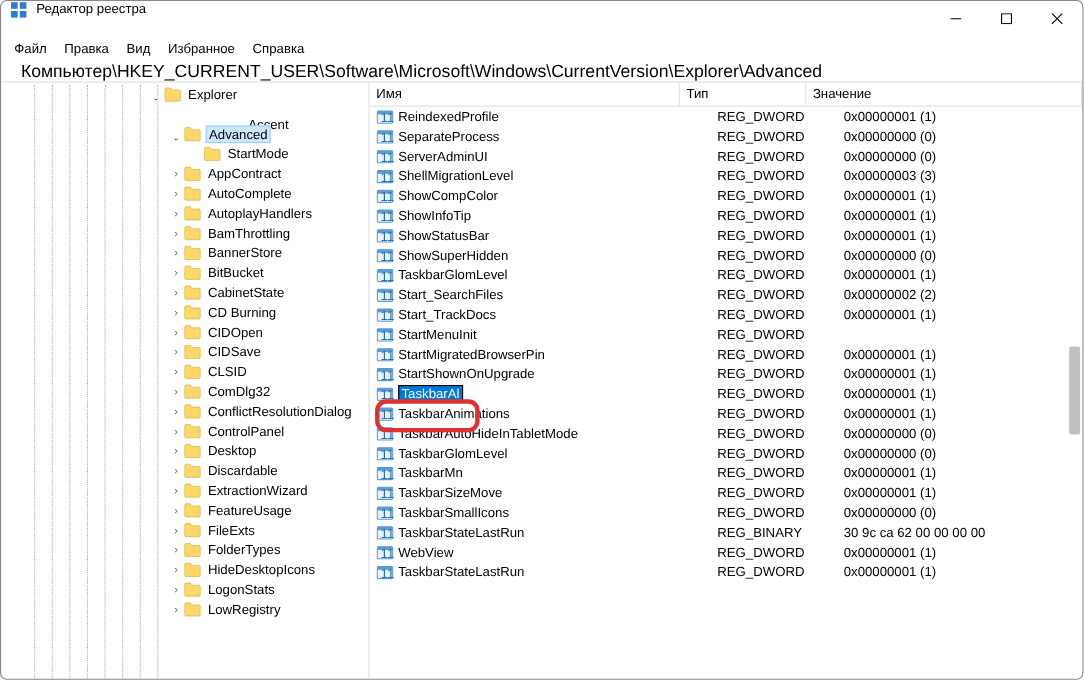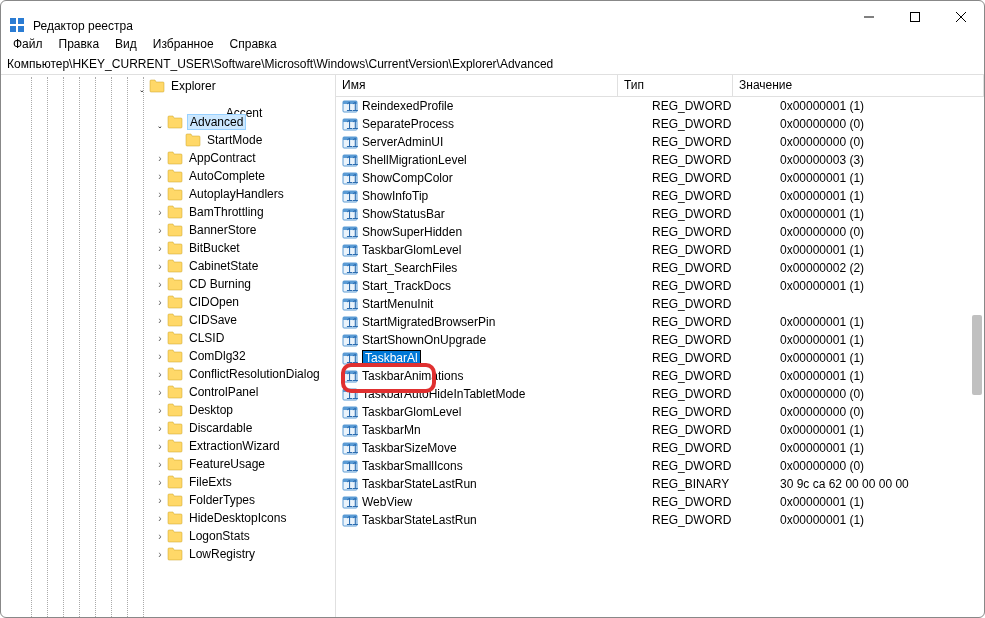--- a/index.html
+++ b/index.html
@@ -1,43 +1,43 @@
 <!DOCTYPE html>
 <html><head>
 <meta charset="utf-8">
 <style>
   * { box-sizing: border-box; margin: 0; padding: 0; font-family: "Segoe UI", Tahoma, sans-serif; font-size: 12px; }
   body { background: #fff; width: 985px; height: 618px; overflow: hidden; border: 1px solid #888; border-radius: 6px; position: relative; }
-  .titlebar { height: 32px; display: flex; align-items: flex-end; padding: 0 0 0 8px; }
+  .titlebar { height: 32px; display: flex; align-items: flex-start; padding: 0 0 0 8px; }
   .titlebar .app-icon { width: 16px; height: 16px; margin-right: 8px; }
   .titlebar .title { flex: 1; font-size: 12px; }
   .win-btns { display: flex; height: 100%; }
   .win-btn { width: 46px; display: flex; align-items: center; justify-content: center; }
   .win-btn svg { stroke: #000; fill: none; }
   .menubar { height: 22px; display: flex; align-items: center; padding: 0 6px; gap: 4px; }
   .menubar span { padding: 2px 6px; text-decoration-color: #000; cursor: default; }
-  .pathbar { height: 20px; padding: 2px 6px; border-bottom: 1px solid #e0e0e0; font-size: 12px; white-space: nowrap; }
+  .pathbar { height: 20px; padding: 2px 18px; border-bottom: 1px solid #e0e0e0; font-size: 16px; white-space: nowrap; }
   .content { display: flex; height: calc(100% - 74px); }
   .tree { width: 335px; border-right: 1px solid #e0e0e0; overflow: hidden; padding-top: 2px; position: relative; }
   .tree-inner { position: relative; height: 100%; }
   .tree-line { position: absolute; top: 0; bottom: 0; width: 1px; border-left: 1px dotted #aaa; }
   .tree-item { display: flex; align-items: center; height: 18px; white-space: nowrap; cursor: default; }
   .tree-item .chev { width: 14px; text-align: center; color: #666; font-size: 10px; }
   .tree-item .chev.open { color: #000; }
   .folder-icon { width: 16px; height: 14px; margin-right: 4px; display:inline-block; }
   .tree-item .label { padding: 0 2px; text-align: right; }
   .tree-item .label.sel { background: #cce8ff; border: 1px solid #99d1ff; padding: 0 2px; margin:-1px 0; }
   .values { flex: 1; overflow: hidden; position: relative; }
   .val-head { display: flex; height: 22px; align-items: stretch; border-bottom: 1px solid #e0e0e0; }
   .val-head .col { padding: 3px 6px; border-right: 1px solid #e0e0e0; }
   .val-body { position: relative; }
   .val-row { display: flex; align-items: center; height: 18px; }
   .val-row .c1 { width: 280px; display:flex; align-items:center; padding-left:6px; }
   .val-row .c2 { width: 115px; padding-left:4px;margin-left:32px;}
-  .val-row .c3 { flex:1; padding-left:4px;margin-left:13px;}
+  .val-row .c3 { flex:1; padding-left:4px;}
   .reg-icon { width:16px; height:16px; margin-right:4px; flex-shrink:0; }
   .val-row .name.sel-edit { background:#0078d7; color:#fff; border:1px solid #000; padding:0 2px;}
   .highlight-box { position:absolute; border:4px solid #e03030; border-radius:10px; pointer-events:none; }
   .scroll-thumb { position:absolute; right:2px; width:10px; background:#c0c0c0; border-radius:2px;}
   .col1 { width: 282px; } .col2 { width: 115px; } .col3 { flex:1; }
 </style>
 </head>
 <body>
 
 <div class="titlebar">

